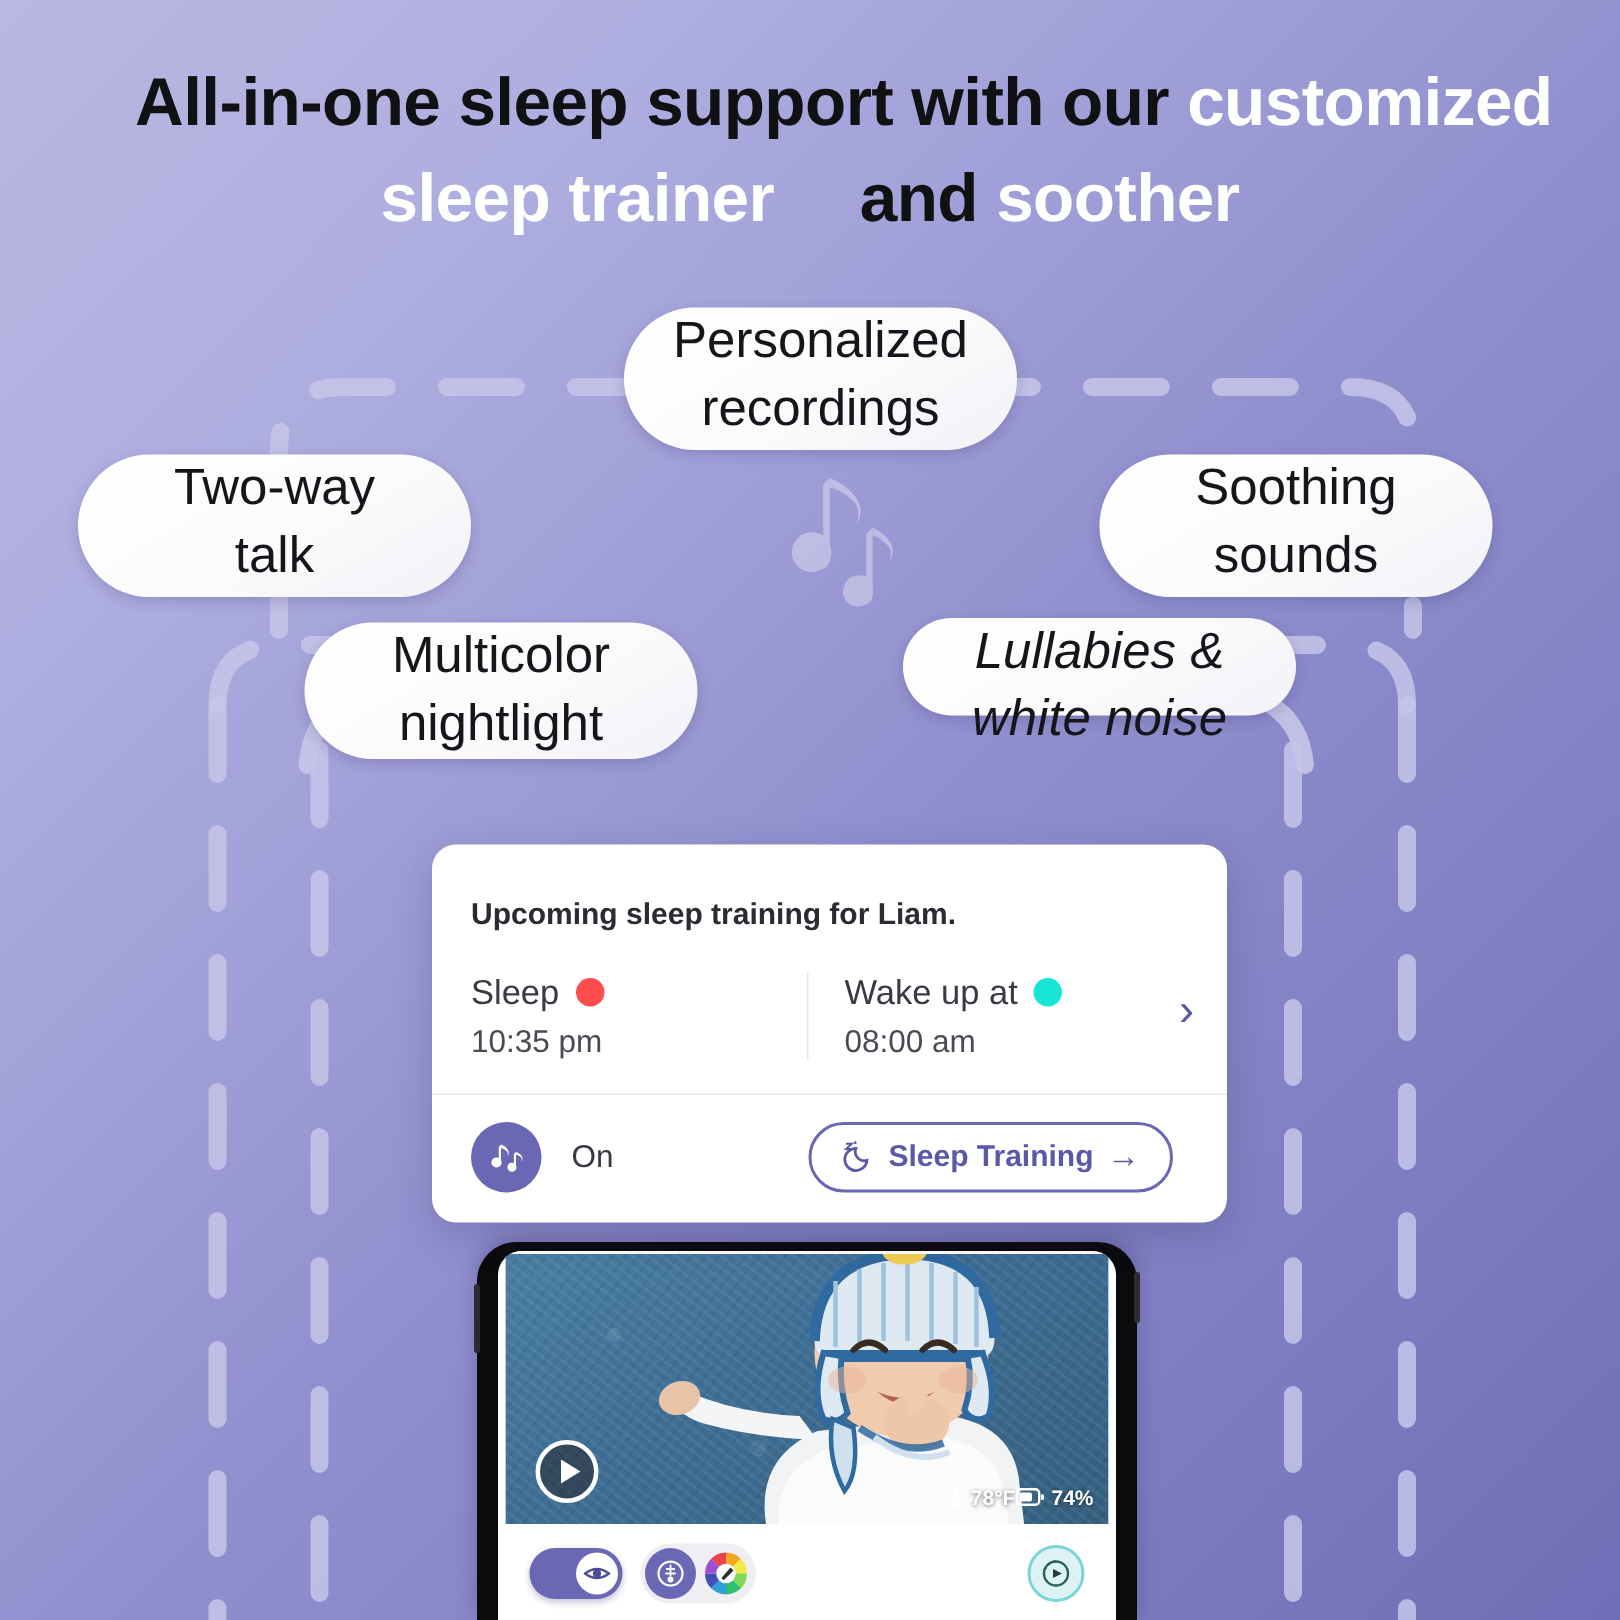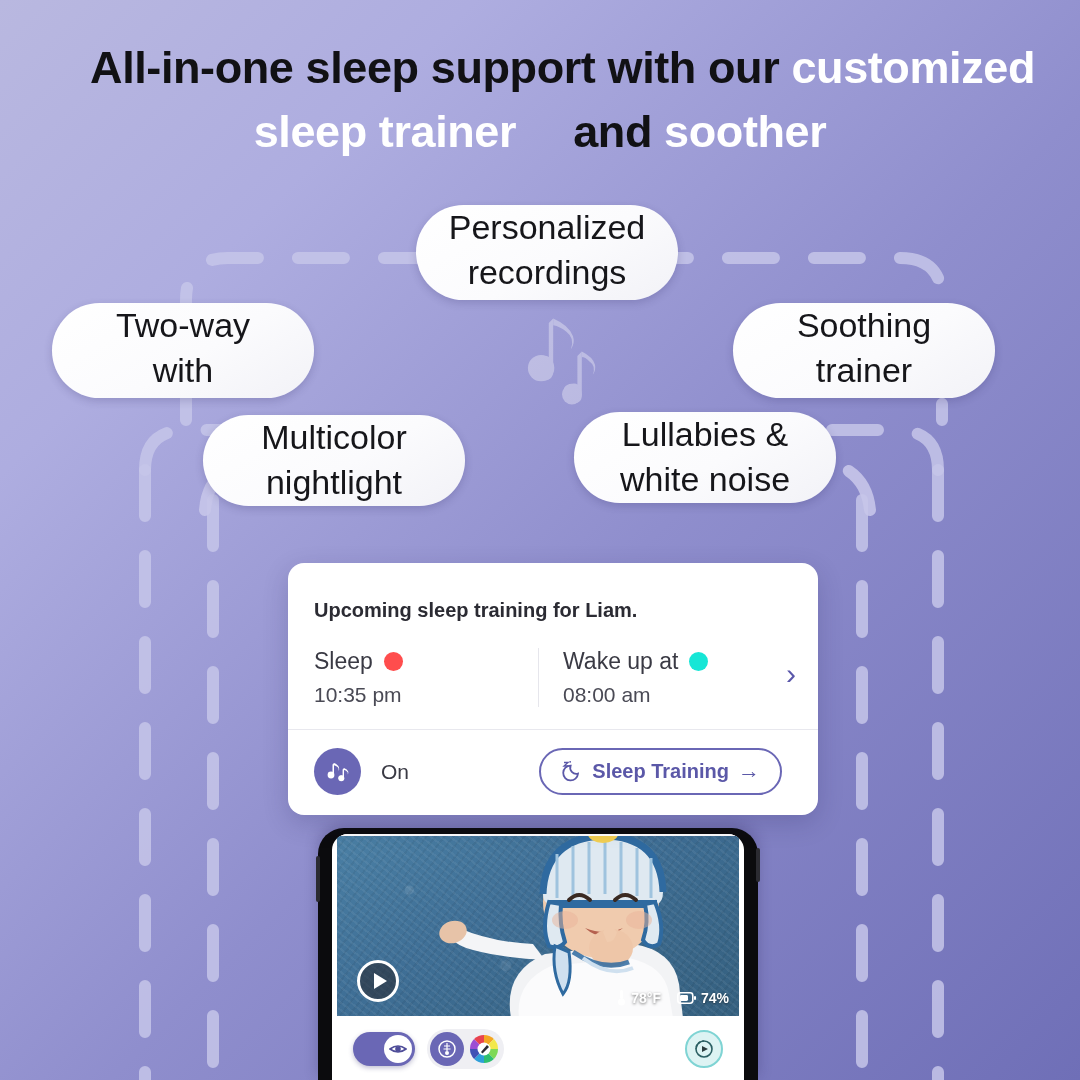--- a/index.html
+++ b/index.html
@@ -49,21 +49,21 @@
     color: #16161a;
     font-size: 34px;
     line-height: 1.32;
     box-shadow: 0 3px 9px rgba(40,35,90,0.20);
     z-index: 20;
   }
   #pill-personalized { left: 416px; top: 205px;  width: 262px; height: 95px; }
   #pill-twoway       { left: 52px;  top: 303px;  width: 262px; height: 95px; }
   #pill-soothing     { left: 733px; top: 303px;  width: 262px; height: 95px; }
   #pill-multicolor   { left: 203px; top: 415px;  width: 262px; height: 91px; }
-  #pill-lullabies    { left: 574px; top: 412px;  width: 262px; height: 91px; }
+  #pill-lullabies    { left: 602px; top: 412px;  width: 262px; height: 65px; font-style: italic; }
 
   
   .phone {
     position: absolute;
     left: 318px; top: 828px;
     width: 440px; height: 252px;
     background: #0b0b0d;
     border-radius: 26px 26px 0 0;
     z-index: 10;
     box-shadow: 0 -4px 14px rgba(30,25,70,0.25);
@@ -126,21 +126,21 @@
   }
   .play-tri {
     width: 0; height: 0;
     border-left: 13px solid #ffffff;
     border-top: 8px solid transparent;
     border-bottom: 8px solid transparent;
     margin-left: 4px;
   }
   .feed-stats {
     position: absolute; right: 10px; bottom: 10px;
-    display: flex; align-items: center; gap: 16px;
+    display: flex; align-items: center; gap: 0;
     color: #ffffff;
     font-size: 14px; font-weight: 700;
     text-shadow: 0 1px 3px rgba(0,0,0,0.55);
     z-index: 3;
   }
   .stat { display: flex; align-items: center; gap: 5px; }
 
   
   .phone-toolbar {
     position: absolute;
@@ -282,28 +282,28 @@
 <div class="pill" id="pill-personalized">
   <div>
     <div>Personalized</div>
     <div>recordings</div>
   </div>
 </div>
 
 <div class="pill" id="pill-twoway">
   <div>
     <div>Two-way</div>
-    <div>with</div>
+    <div>talk</div>
   </div>
 </div>
 
 <div class="pill" id="pill-soothing">
   <div>
     <div>Soothing</div>
-    <div>trainer</div>
+    <div>sounds</div>
   </div>
 </div>
 
 <div class="pill" id="pill-multicolor">
   <div>
     <div>Multicolor</div>
     <div>nightlight</div>
   </div>
 </div>
 

